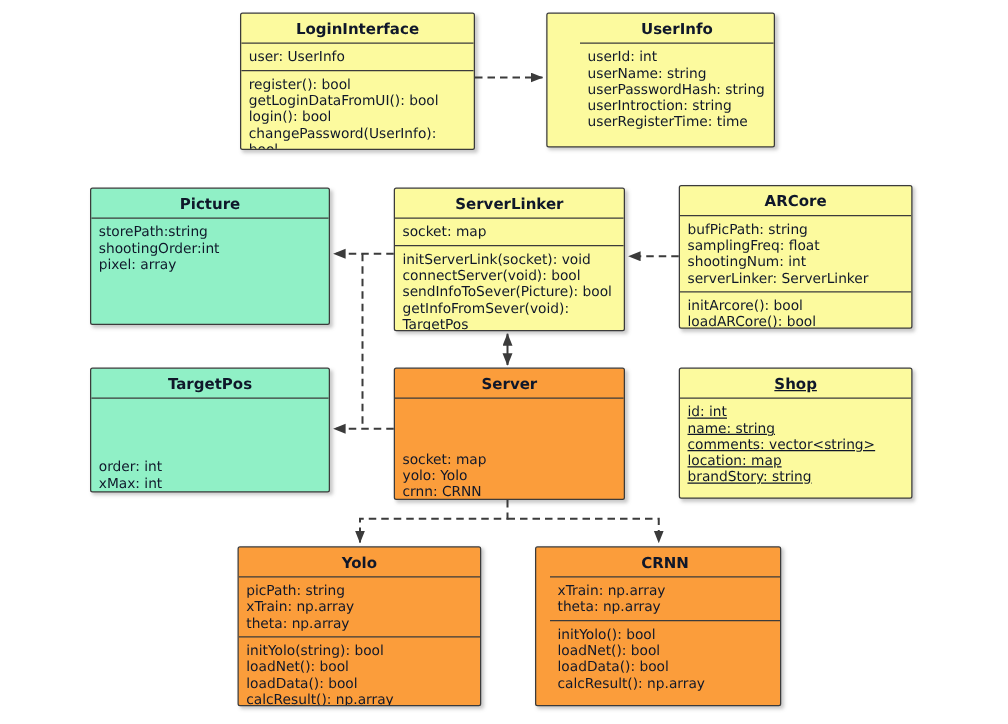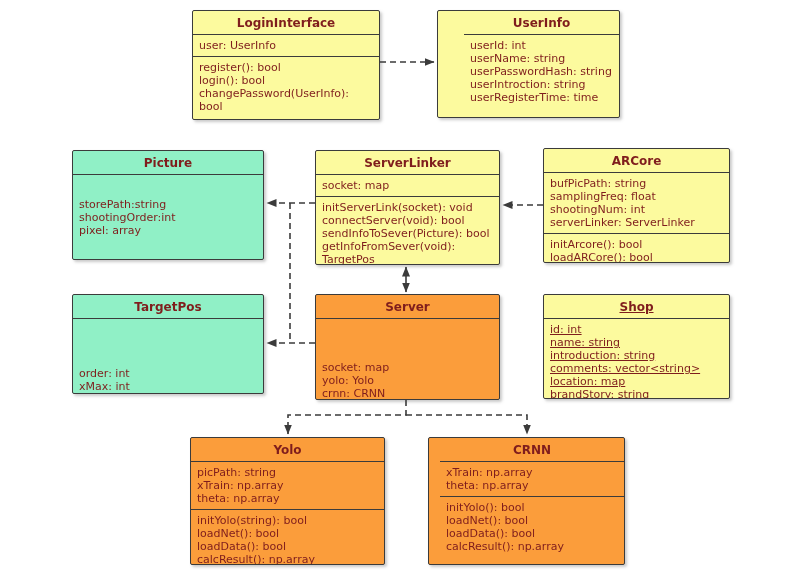--- a/index.html
+++ b/index.html
@@ -15,60 +15,61 @@
     pointer-events:none;z-index:5;
   }
   #nodes{position:absolute;left:0;top:0;width:806px;height:579px;z-index:1;}
   .class-box{
     position:absolute;
     border:1.6px solid #3b3b3b;
     border-radius:2px;
     box-shadow:2px 2px 3px rgba(100,100,100,.35);
     display:flex;flex-direction:column;
     overflow:hidden;
-    color:#7f1d1d;
+    color:#0f172a;
     box-sizing:border-box;
   }
   .class-title{
     flex:0 0 auto;
     font-weight:bold;
     font-size:12px;
     text-align:center;
     padding:5px 4px 4px 4px;
     border-bottom:1.6px solid #3b3b3b;
   }
   .class-section{
     padding:4px 6px;
     flex:1 1 auto;
   }
   .class-section.attrs.has-divider{
     flex:0 0 auto;
     border-bottom:1.6px solid #3b3b3b;
   }
   .vcenter .class-section{
-    display:flex;flex-direction:column;justify-content:center;
+    display:flex;flex-direction:column;justify-content:flex-start;
   }
   .member{
     font-size:11px;
     line-height:13px;
     white-space:normal;
   }
 </style>
 </head>
 <body>
 
 <div id="canvas">
   <div id="nodes">
       <div class="class-box" style="left: 192px; top: 10px; width: 188px; height: 110px; background: rgb(252, 250, 158);">
         <div class="class-title">LoginInterface</div>
         <div class="class-section attrs has-divider">
           <div class="member">user: UserInfo</div>
         </div>
         <div class="class-section methods">
           <div class="member">register(): bool</div>
+          <div class="member">getLoginDataFromUI(): bool</div>
           <div class="member">login(): bool</div>
           <div class="member">changePassword(UserInfo): bool</div>
         </div>
       </div>
       <div class="class-box" style="left: 437px; top: 10px; width: 183px; height: 108px; background: rgb(252, 250, 158); padding-left: 26px;">
         <div class="class-title">UserInfo</div>
         <div class="class-section attrs">
           <div class="member">userId: int</div>
           <div class="member">userName: string</div>
           <div class="member">userPasswordHash: string</div>
@@ -124,21 +125,20 @@
           <div class="member">socket: map</div>
           <div class="member">yolo: Yolo</div>
           <div class="member">crnn: CRNN</div>
         </div>
       </div>
       <div class="class-box" style="left: 543px; top: 294px; width: 187px; height: 105px; background: rgb(252, 250, 158); text-decoration: underline;">
         <div class="class-title">Shop</div>
         <div class="class-section attrs">
           <div class="member">id: int</div>
           <div class="member">name: string</div>
-          <div class="member">introduction: string</div>
           <div class="member">comments: vector&lt;string&gt;</div>
           <div class="member">location: map</div>
           <div class="member">brandStory: string</div>
         </div>
       </div>
       <div class="class-box" style="left: 190px; top: 437px; width: 195px; height: 128px; background: rgb(251, 157, 59);">
         <div class="class-title">Yolo</div>
         <div class="class-section attrs has-divider">
           <div class="member">picPath: string</div>
           <div class="member">xTrain: np.array</div>

